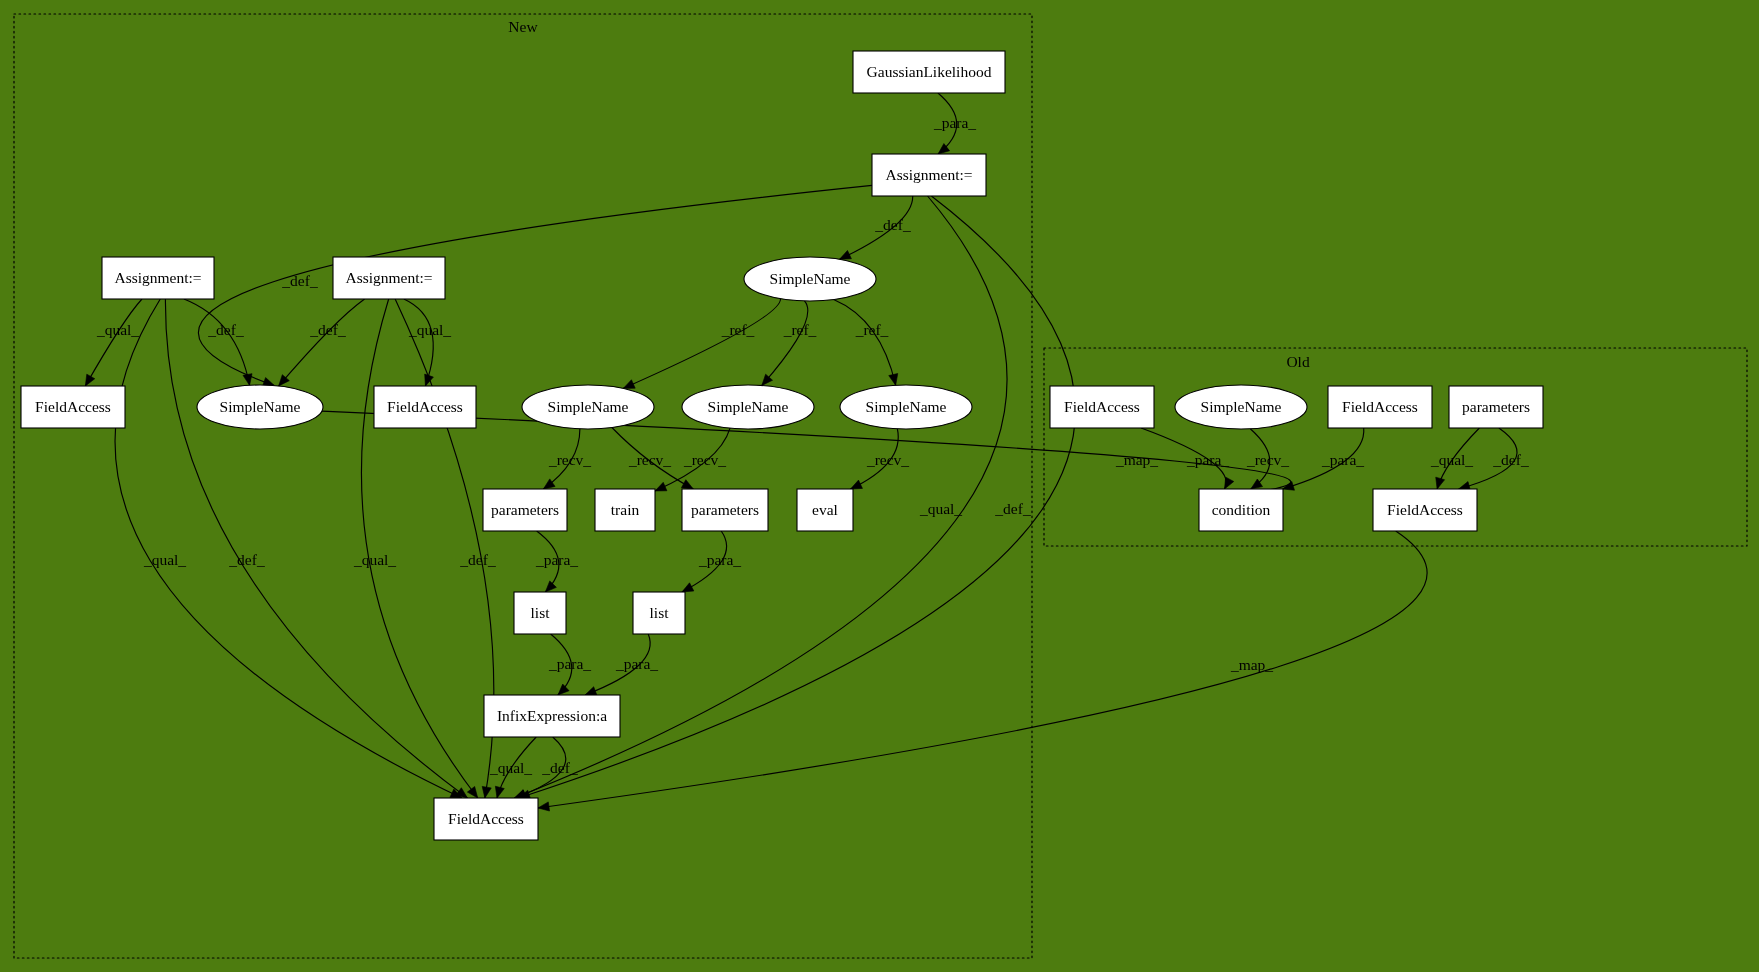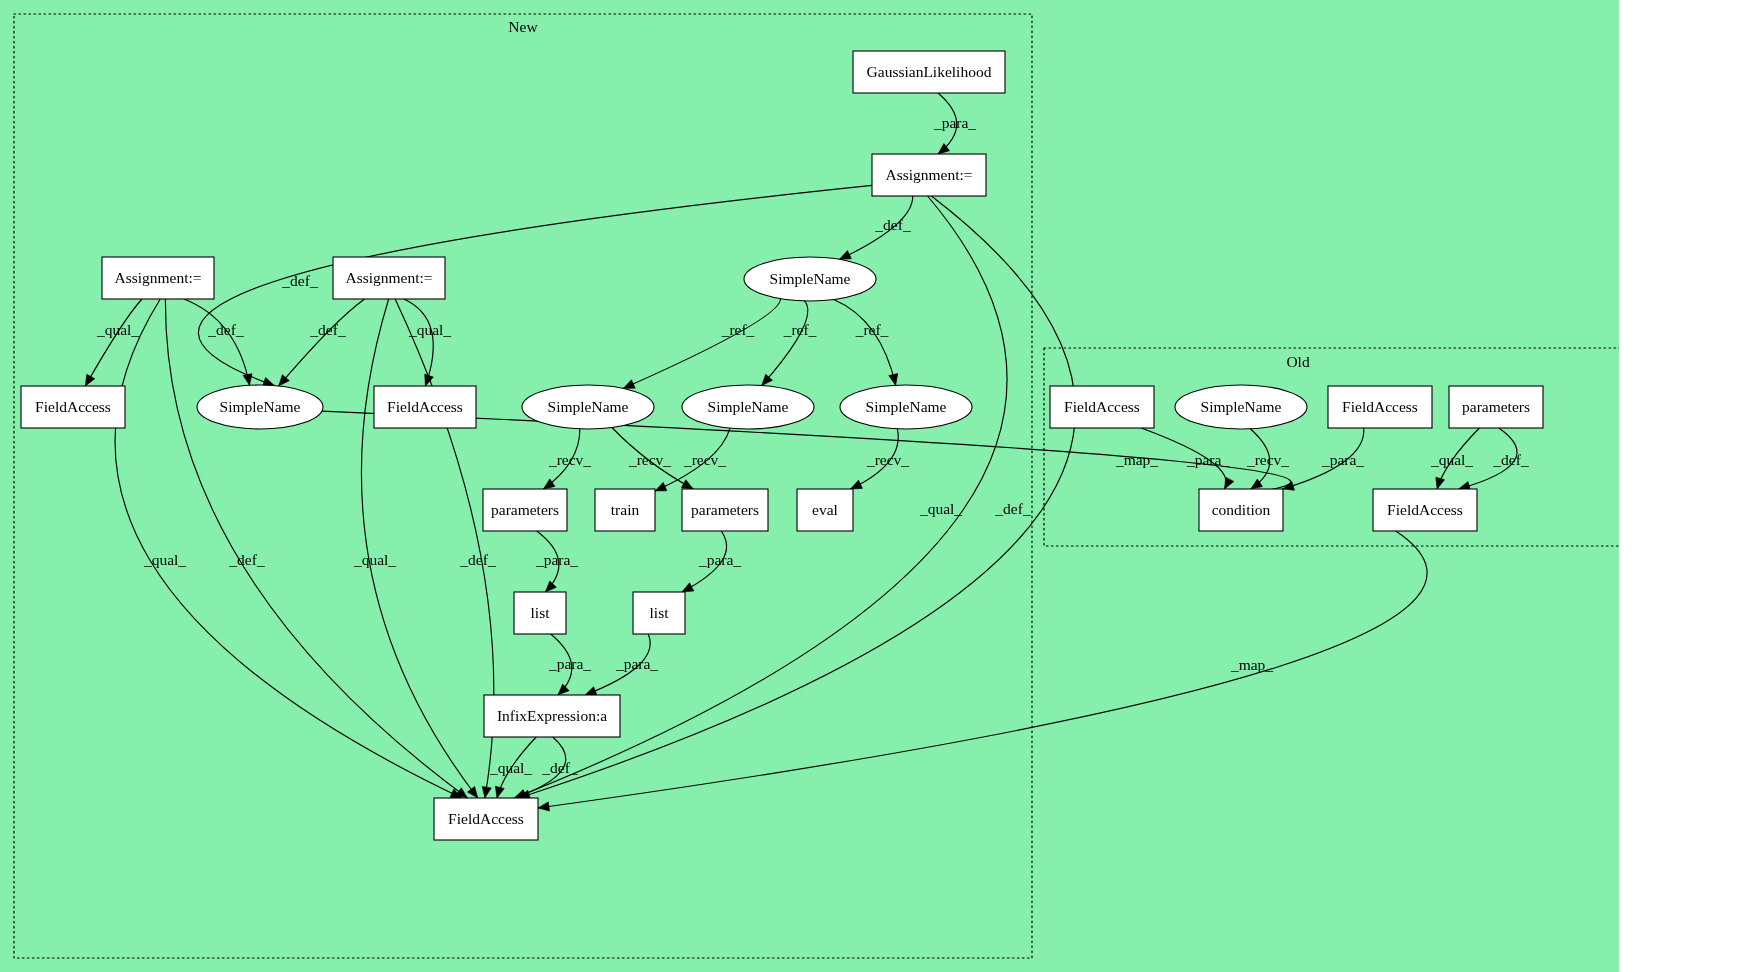--- a/index.html
+++ b/index.html
@@ -3,23 +3,23 @@
 <meta charset="utf-8">
 <title>Graph</title>
 <style>
   html, body {
     margin: 0;
     padding: 0;
     background: #ffffff;
   }
   #stage {
     position: relative;
-    width: 1619px;
+    width: 1759px;
     height: 972px;
-    background: #86efac;
+    background: #4d7c0f;
     font-family: "Liberation Serif", "DejaVu Serif", serif;
     overflow: hidden;
   }
   svg#graph {
     position: absolute;
     left: 0;
     top: 0;
     width: 1759px;
     height: 972px;
   }

